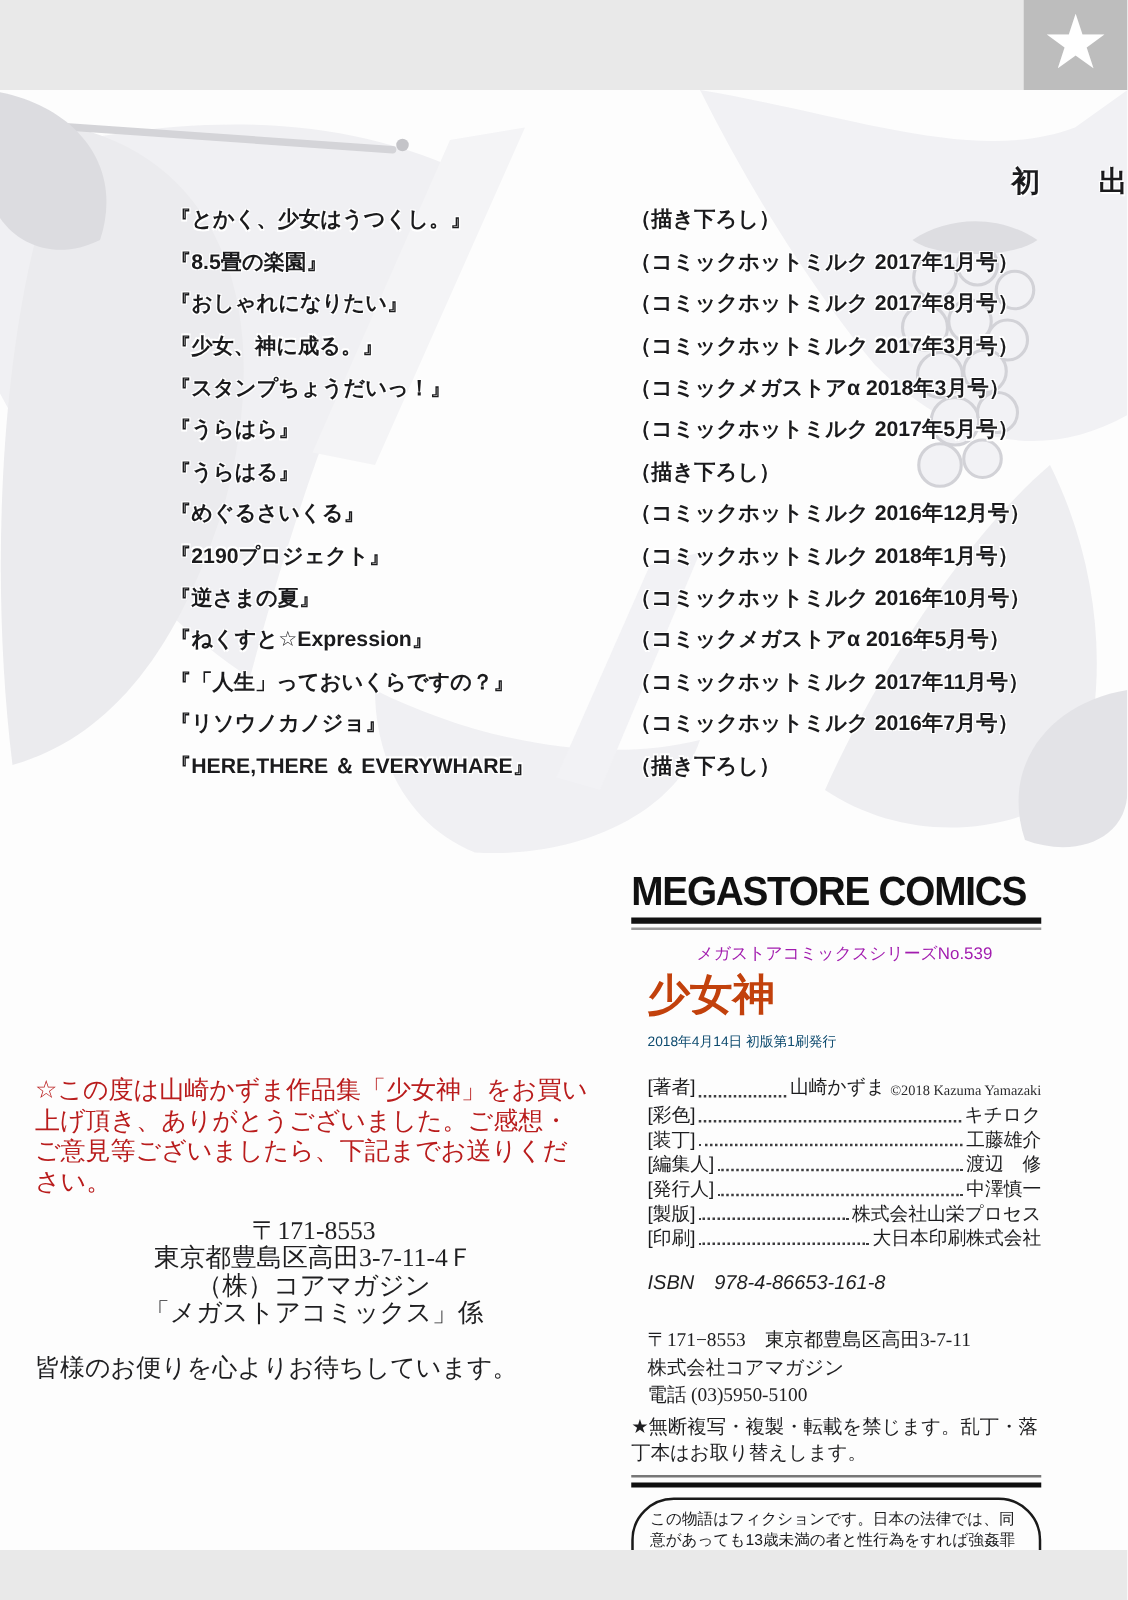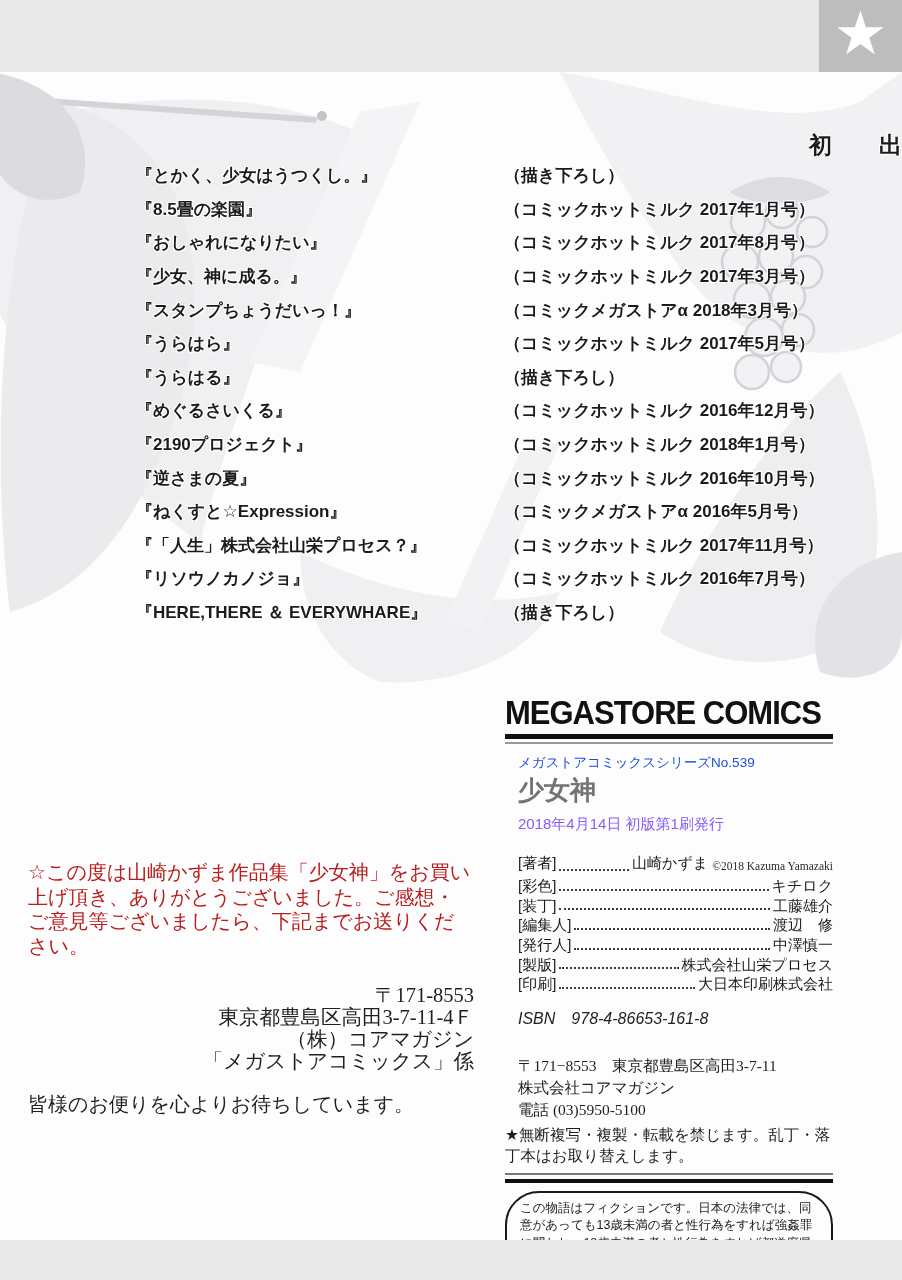--- a/index.html
+++ b/index.html
@@ -24,33 +24,33 @@
   .fp-list{position:absolute;top:159px;left:136px;right:30px;}
   .fp-row{display:flex;height:33.6px;align-items:center;}
   .fp-title{flex:0 0 368px;font-size:17px;font-weight:bold;white-space:nowrap;
             text-shadow:-1px -1px 0 #fff,1px -1px 0 #fff,-1px 1px 0 #fff,1px 1px 0 #fff;}
   .fp-source{font-size:17px;font-weight:bold;white-space:nowrap;
             text-shadow:-1px -1px 0 #fff,1px -1px 0 #fff,-1px 1px 0 #fff,1px 1px 0 #fff;}
 
   
   .reader{position:absolute;left:28px;top:860px;width:446px;}
   .reader .thanks{font-size:20px;line-height:24.6px;color:#b91c1c;}
-  .reader .addr{margin-top:27px;text-align:right;font-family:"Liberation Serif","DejaVu Serif",serif;
+  .reader .addr{margin-top:17px;text-align:center;font-family:"Liberation Serif","DejaVu Serif",serif;
                 font-size:20.5px;line-height:21.8px;color:#1f1f21;}
   .reader .closing{margin-top:18px;font-size:20px;color:#1f1f21;}
 
   
   .colophon{position:absolute;left:505px;top:697px;width:328px;}
   .logo{font-size:31px;font-weight:900;letter-spacing:-1px;line-height:1.05;color:#111;
         transform:scaleY(1.05);transform-origin:left top;white-space:nowrap;}
   .logo-rule-thick{margin-top:4px;border-top:5px solid #111;}
   .logo-rule-thin{margin-top:3px;border-top:2px solid #9a9a9a;}
-  .series{margin:10px 0 0 13px;font-size:13.5px;color:#1d4ed8;}
-  .book-title{margin:1px 0 0 13px;font-size:26px;font-weight:bold;color:#737373;}
-  .pub-date{margin:7px 0 0 13px;font-size:15px;color:#8b5cf6;}
+  .series{margin:10px 0 0 13px;font-size:13.5px;color:#a21caf;text-align:center;}
+  .book-title{margin:1px 0 0 13px;font-size:34px;font-weight:bold;color:#c2410c;}
+  .pub-date{margin:7px 0 0 13px;font-size:11px;color:#0c4a6e;}
   .credits{margin:19px 0 0 13px;}
   .c-row{display:flex;font-size:15px;line-height:19.6px;white-space:nowrap;}
   .c-leader{flex:1;border-bottom:2px dotted #3c3c3e;margin:0 3px 5px;min-width:8px;}
   .c-note{font-family:"Liberation Serif","DejaVu Serif",serif;font-size:11.5px;margin-left:4px;
           color:#2a2a2c;align-self:center;padding-top:4px;}
   .isbn{margin:15px 0 0 13px;font-size:16px;color:#1e1e20;font-style:italic;}
   .pub-address{margin:25px 0 0 13px;font-family:"Liberation Serif","DejaVu Serif",serif;
                font-size:15.5px;line-height:22px;color:#1e1e20;}
   .copy-note{margin-top:3px;font-size:15.5px;line-height:21px;color:#1e1e20;}
   .dbl-rule{margin-top:7px;height:4px;border-top:2px solid #777;border-bottom:4px solid #0e0e0e;}
@@ -144,21 +144,21 @@
       </div>
     <div class="fp-row">
         <span class="fp-title">『逆さまの夏』</span>
         <span class="fp-source">（コミックホットミルク 2016年10月号）</span>
       </div>
     <div class="fp-row">
         <span class="fp-title">『ねくすと☆Expression』</span>
         <span class="fp-source">（コミックメガストアα 2016年5月号）</span>
       </div>
     <div class="fp-row">
-        <span class="fp-title">『「人生」株式会社山栄プロセス？』</span>
+        <span class="fp-title">『「人生」っておいくらですの？』</span>
         <span class="fp-source">（コミックホットミルク 2017年11月号）</span>
       </div>
     <div class="fp-row">
         <span class="fp-title">『リソウノカノジョ』</span>
         <span class="fp-source">（コミックホットミルク 2016年7月号）</span>
       </div>
     <div class="fp-row">
         <span class="fp-title">『HERE,THERE ＆ EVERYWHARE』</span>
         <span class="fp-source">（描き下ろし）</span>
       </div>

